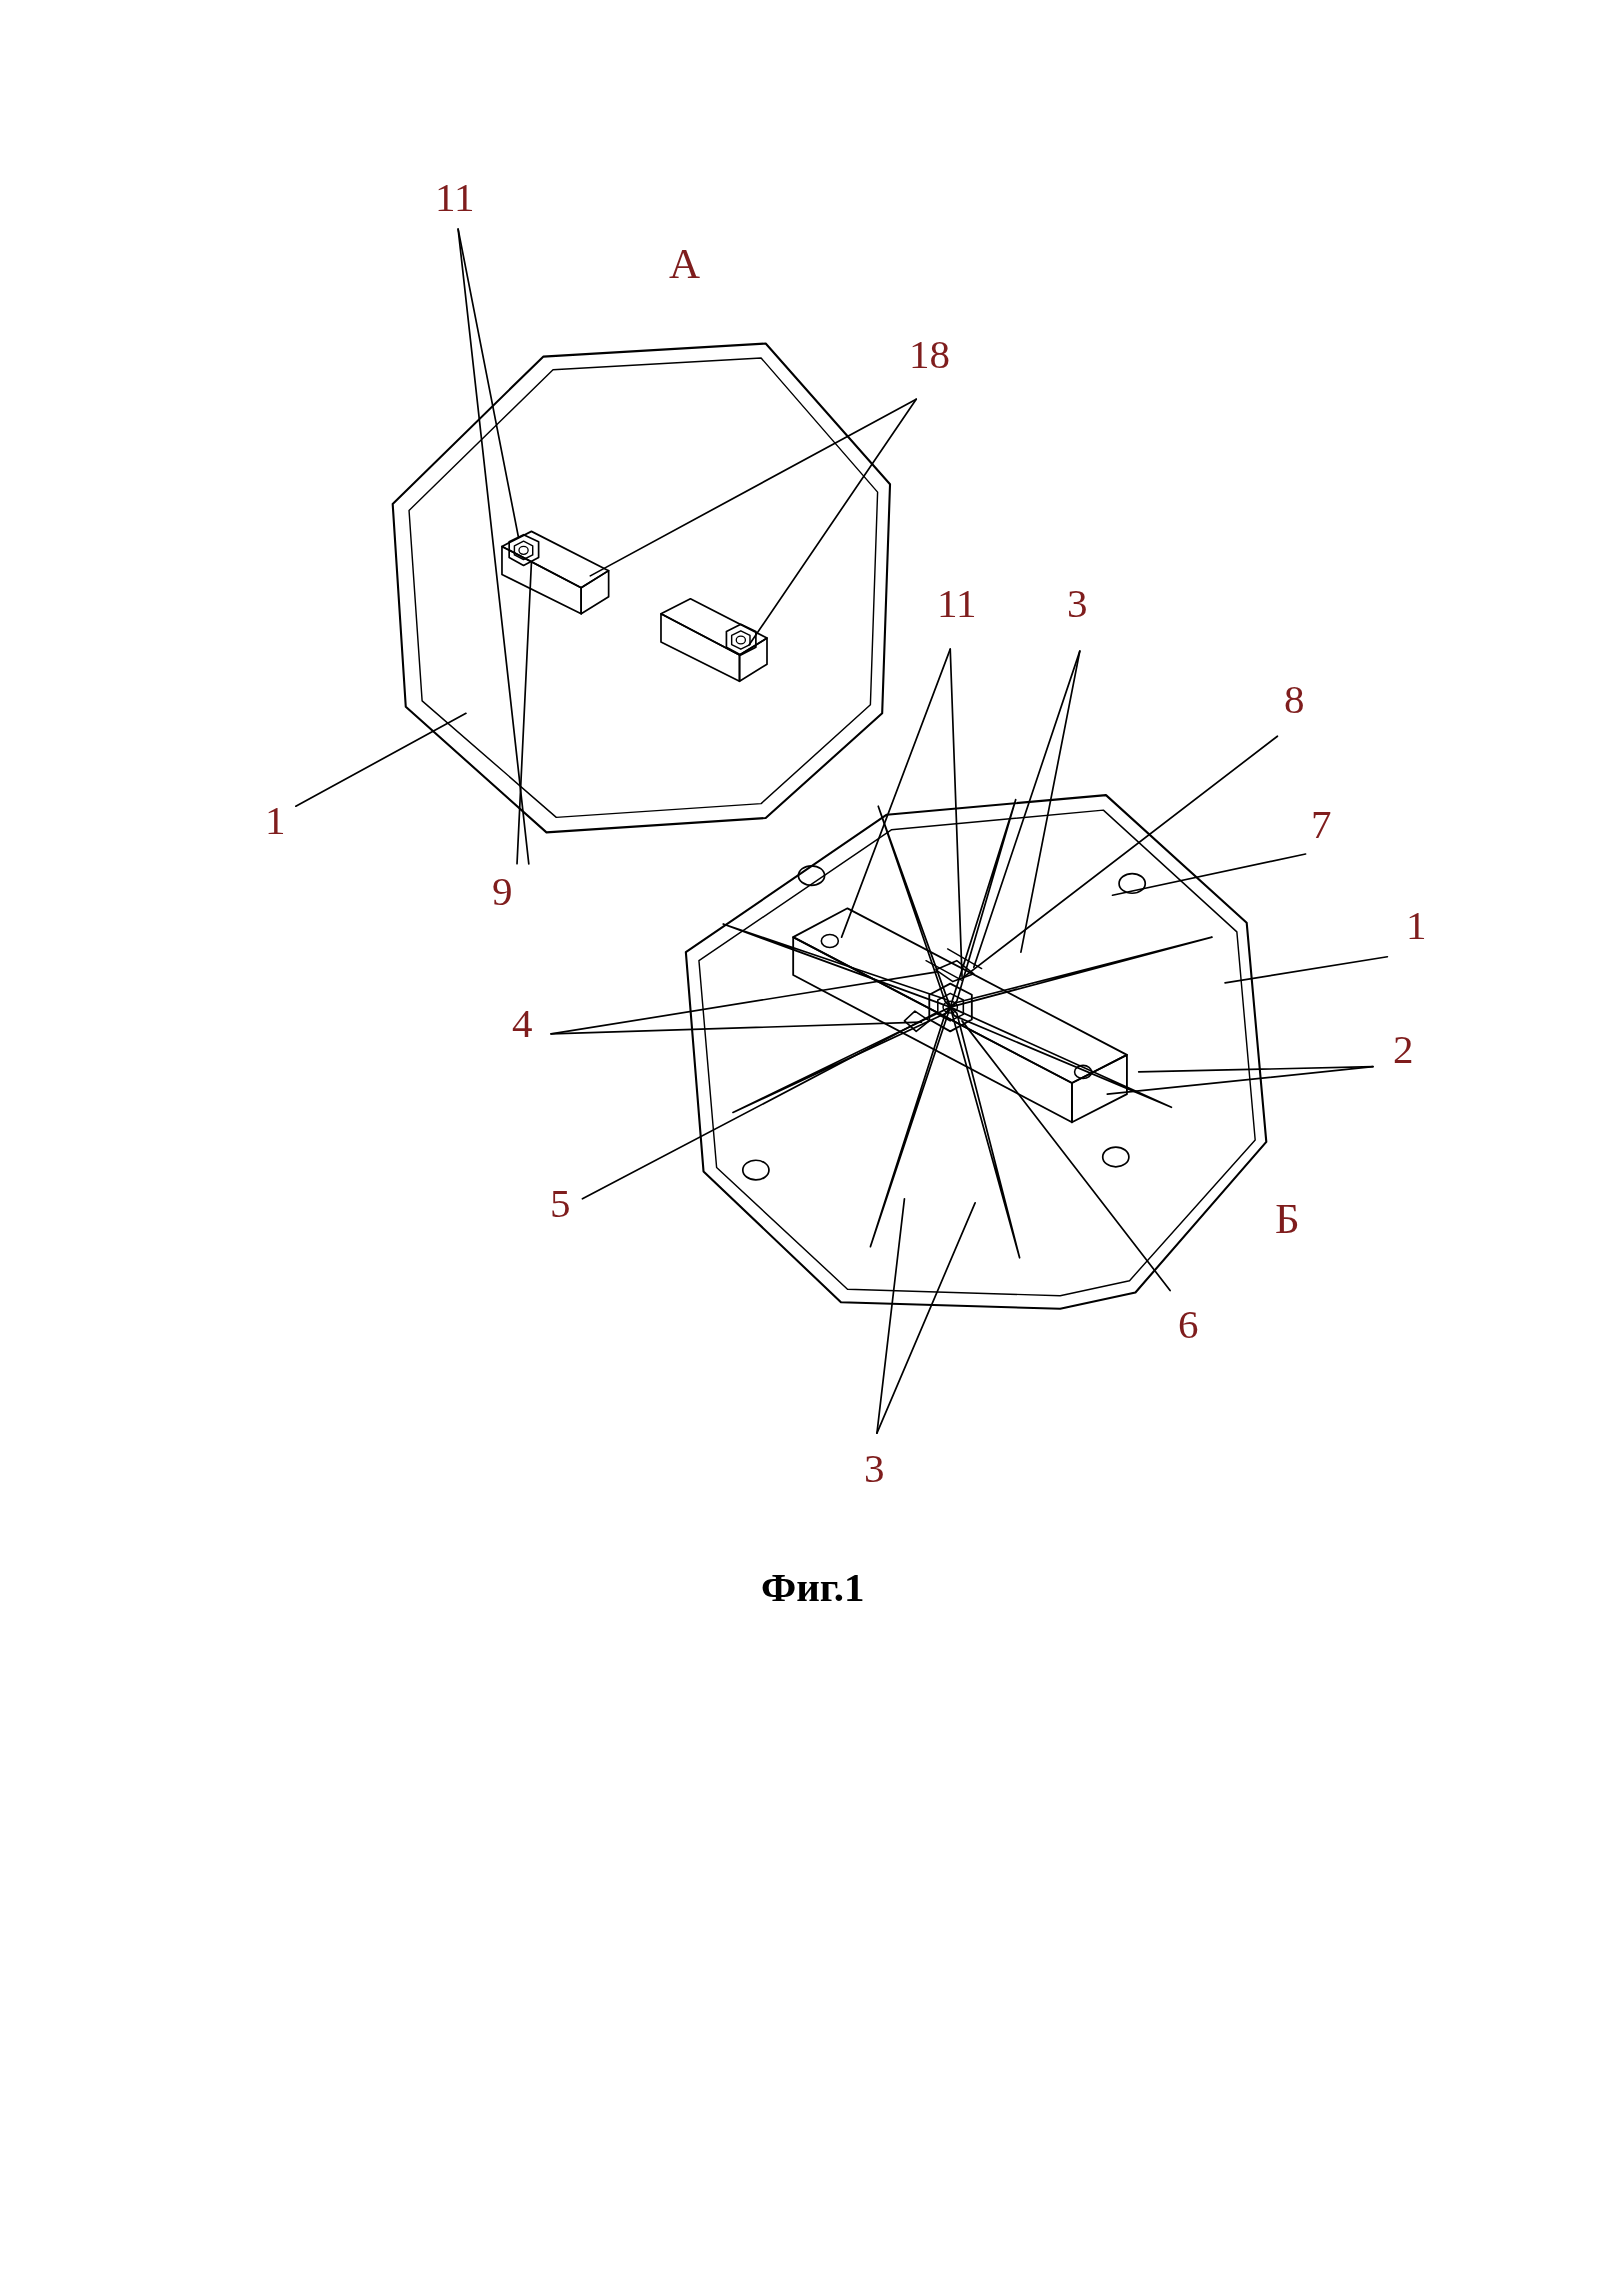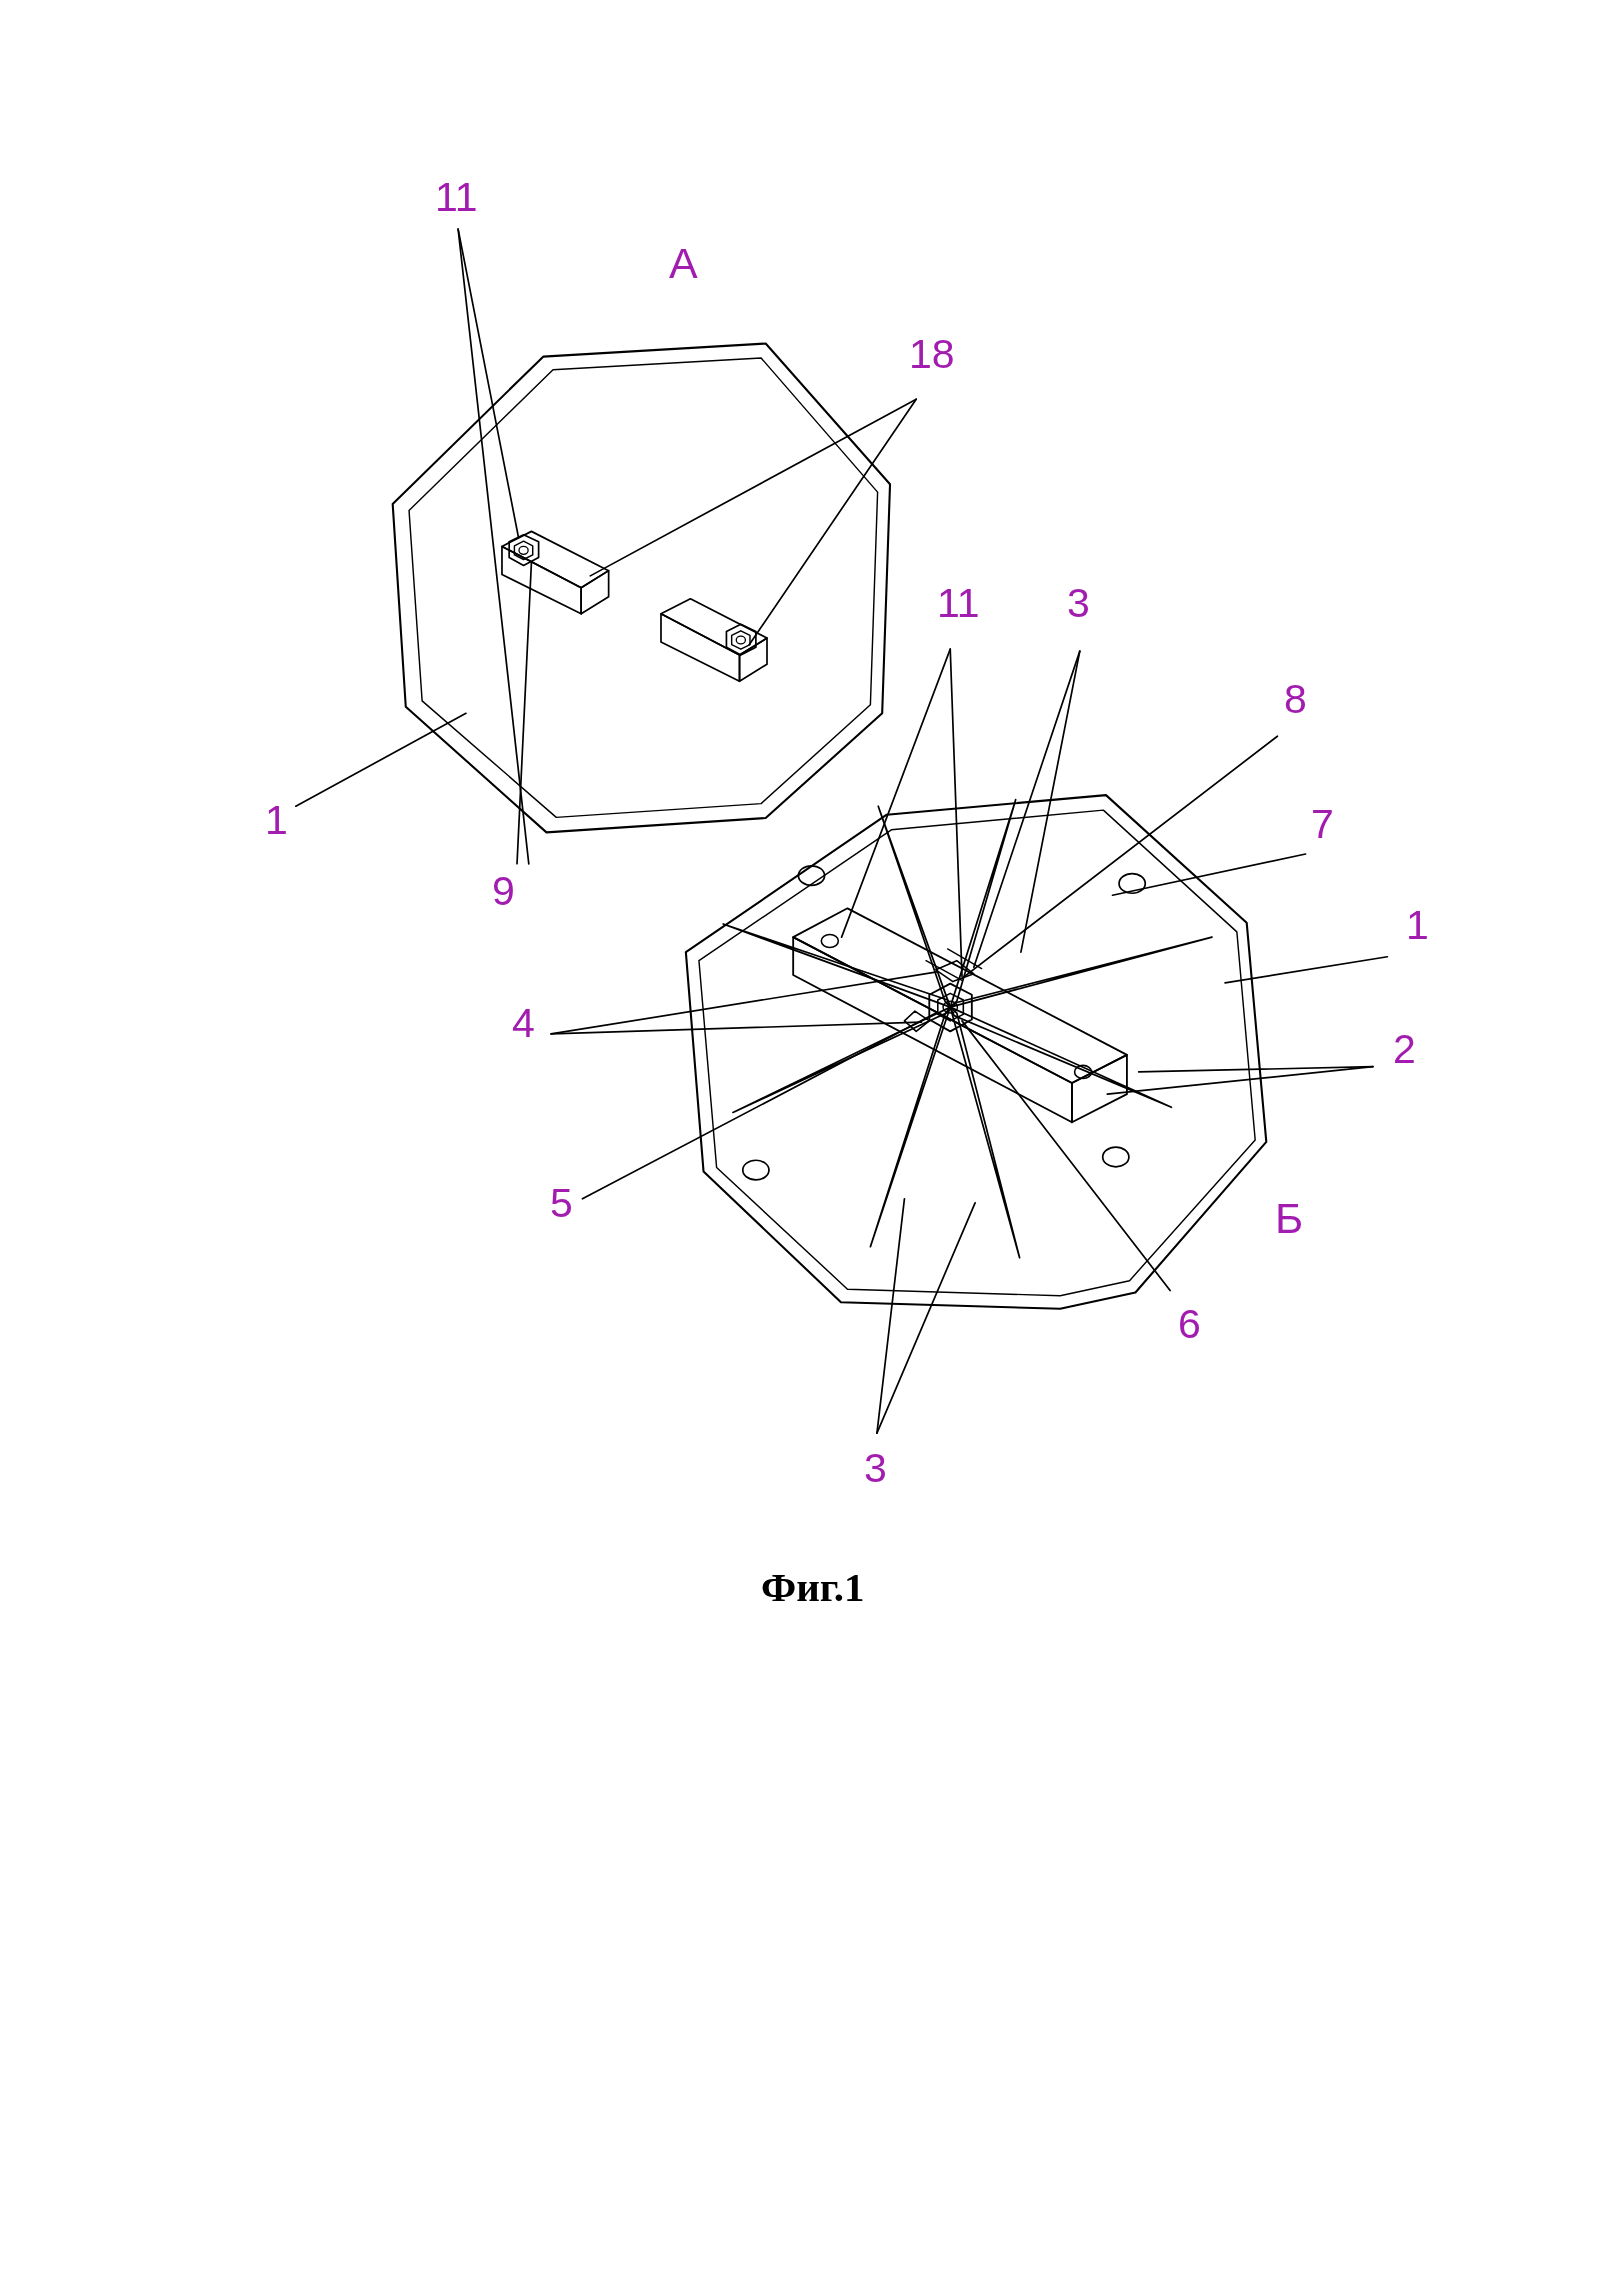--- a/index.html
+++ b/index.html
@@ -22,23 +22,23 @@
     background: #ffffff;
   }
   #figure-svg {
     position: absolute;
     left: 0; top: 0;
     width: 1623px;
     height: 2295px;
   }
   .lbl {
     position: absolute;
-    font-family: Liberation Sans, sans-serif;
+    font-family: Liberation Serif, serif;
     font-size: 41px;
-    color: #a21caf;
+    color: #7f1d1d;
     line-height: 1;
     white-space: nowrap;
   }
   .caption {
     position: absolute;
     font-family: "Liberation Serif", serif;
     font-weight: bold;
     font-size: 41px;
     color: #000000;
     white-space: nowrap;

